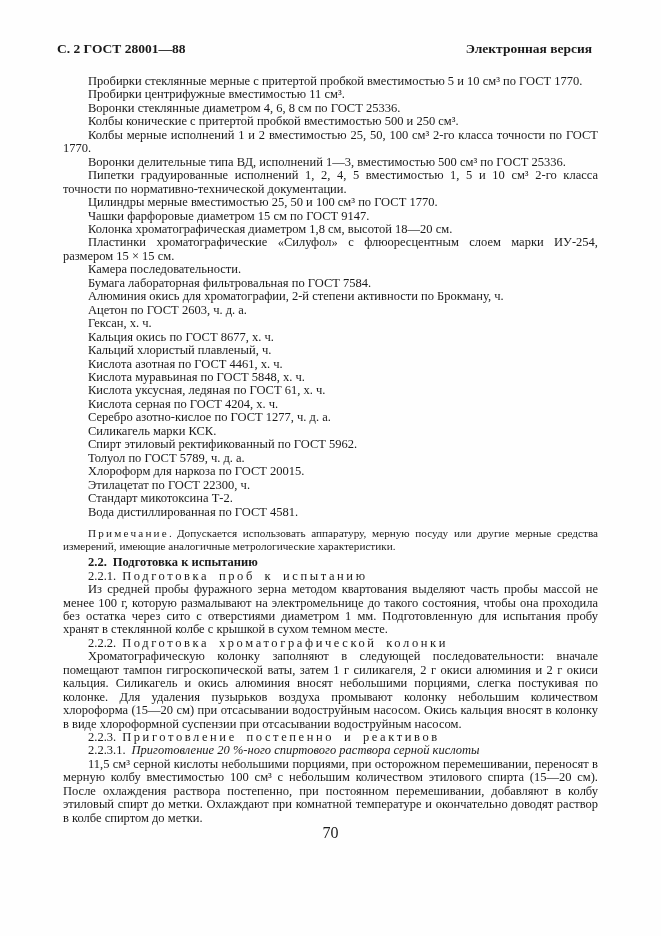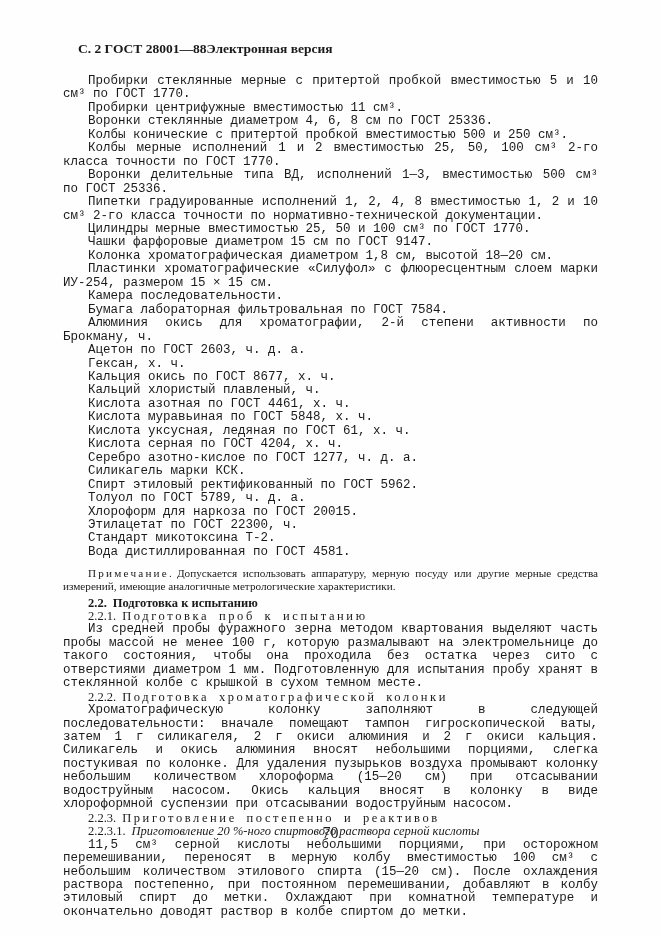--- a/index.html
+++ b/index.html
@@ -14,41 +14,40 @@
     position: relative;
     width: 661px;
     height: 936px;
     background: #fefefe;
     color: #1a1a1a;
     font-family: "Liberation Serif", "DejaVu Serif", serif;
   }
   .header {
     position: absolute;
     top: 42px;
-    left: 78px;
+    left: 57px;
     width: 535px;
     display: flex;
-    justify-content: flex-start;
+    justify-content: space-between;
     font-size: 13.5px;
     font-weight: bold;
     line-height: 14px;
   }
   .content {
     position: absolute;
     top: 75px;
     left: 63px;
     width: 535px;
     font-size: 12.5px;
     line-height: 13.45px;
   }
   p { margin: 0; }
   .para, .line {
     text-indent: 25px;
     text-align: justify;
-    font-family: Liberation Mono, monospace;
   }
   .note {
     margin-top: 8px;
     font-size: 11.2px;
     line-height: 13.1px;
     text-indent: 25px;
     text-align: justify;
   }
   .note-label {
     letter-spacing: 2.2px;
@@ -97,21 +96,21 @@
         <p class="line">Пробирки центрифужные вместимостью 11 см³.</p>
 
         <p class="line">Воронки стеклянные диаметром 4, 6, 8 см по ГОСТ 25336.</p>
 
         <p class="line">Колбы конические с притертой пробкой вместимостью 500 и 250 см³.</p>
 
         <p class="line">Колбы мерные исполнений 1 и 2 вместимостью 25, 50, 100 см³ 2-го класса точности по ГОСТ 1770.</p>
 
         <p class="line">Воронки делительные типа ВД, исполнений 1—3, вместимостью 500 см³ по ГОСТ 25336.</p>
 
-        <p class="line">Пипетки градуированные исполнений 1, 2, 4, 8 вместимостью 1, 2 и 10 см³ 2-го класса точности по нормативно-технической документации.</p>
+        <p class="line">Пипетки градуированные исполнений 1, 2, 4, 5 вместимостью 1, 5 и 10 см³ 2-го класса точности по нормативно-технической документации.</p>
 
         <p class="line">Цилиндры мерные вместимостью 25, 50 и 100 см³ по ГОСТ 1770.</p>
 
         <p class="line">Чашки фарфоровые диаметром 15 см по ГОСТ 9147.</p>
 
         <p class="line">Колонка хроматографическая диаметром 1,8 см, высотой 18—20 см.</p>
 
         <p class="line">Пластинки хроматографические «Силуфол» с флюоресцентным слоем марки ИУ-254, размером 15 × 15 см.</p>
 
         <p class="line">Камера последовательности.</p>

